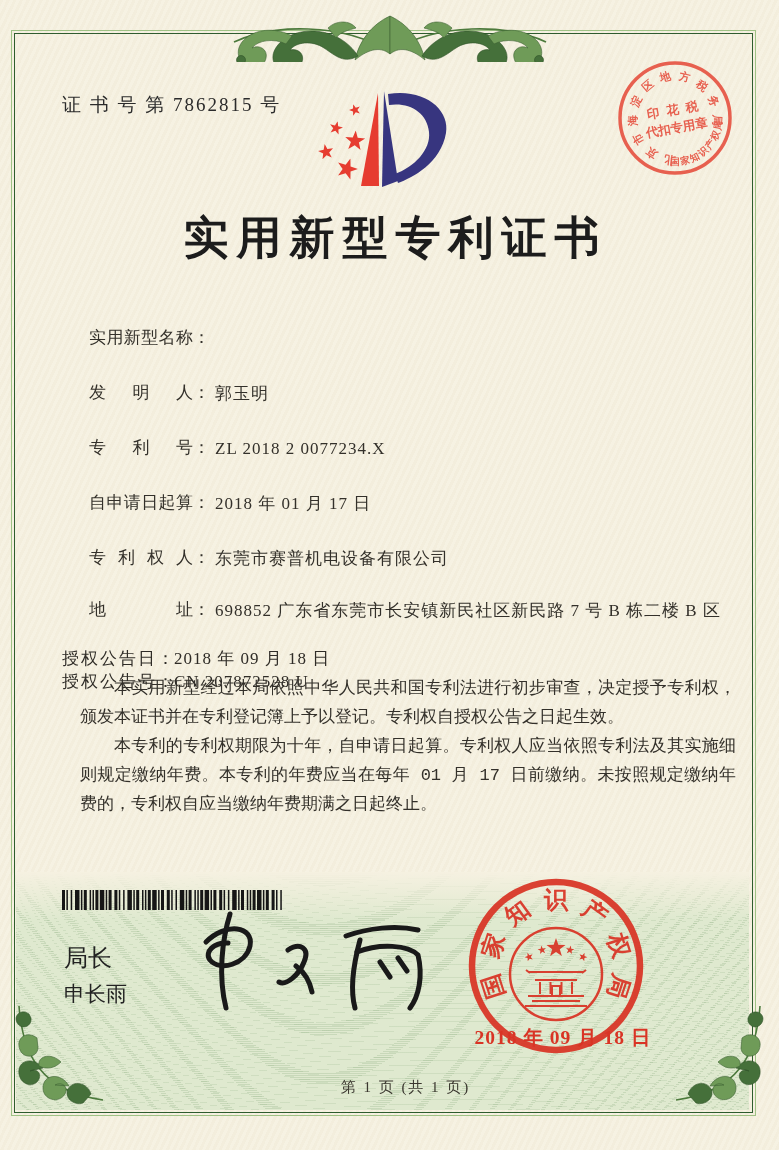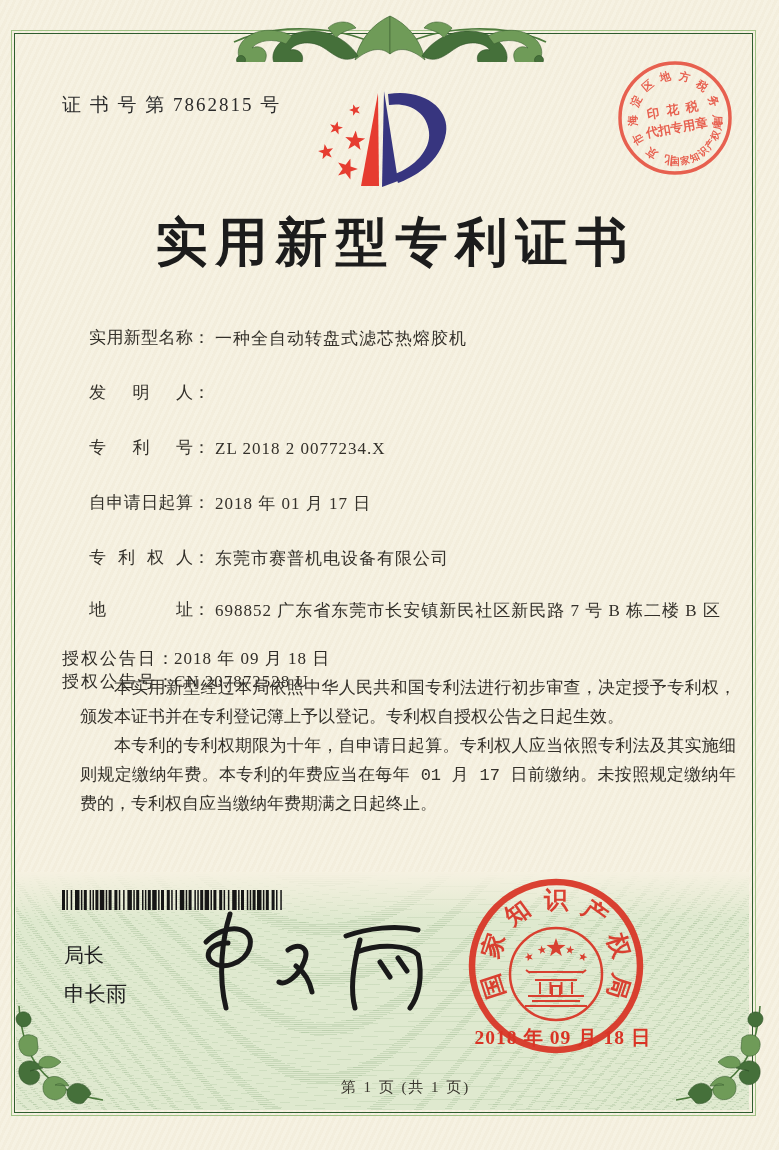--- a/index.html
+++ b/index.html
@@ -28,34 +28,34 @@
     background:linear-gradient(to bottom, var(--paper), rgba(246,241,225,0));}
   
   .frame{
     position:absolute; left:14px; top:33px; width:737px; height:1078px;
     border:1px solid var(--border-green);
     outline:1px solid var(--light-green); outline-offset:2px;
     pointer-events:none;
   }
   .abs{position:absolute;}
   .cert-no{left:62px; top:92px; font-size:19px; letter-spacing:2px; color:#2b2b2b;}
-  .title{left:0; right:0; top:208px; text-align:center; font-size:52px; font-weight:bold;
+  .title{left:0; right:0; top:208px; text-align:center; font-size:45px; font-weight:bold;
     letter-spacing:8px; color:#1c1c1c;margin-left:12px;}
   .row{left:62px; width:660px; font-size:17px; color:#33302a; display:flex; align-items:flex-start;}
   .row .lbl{width:104px; flex:0 0 104px; text-align:justify; text-align-last:justify; letter-spacing:0;margin-left:27px;}
   .row .colon{flex:0 0 22px;}
   .row .val{flex:1 1 auto; max-width:568px; letter-spacing:1px; line-height:26px;}
   .grant-row{left:62px; width:660px; font-size:17px; display:flex;flex-direction:column;}
   .grant-left{display:flex; width:393px;}
   .grant-right{display:flex;align-items:center;}
   .g-lbl{letter-spacing:2px;}
   .paras{left:80px; top:674px; width:656px; font-size:17px; line-height:29px;
     text-align:justify; color:#33302a;font-family:Liberation Mono, monospace;}
   .paras p{margin:0; text-indent:2em;}
-  .sig-title{left:64px; top:942px; font-size:20px; font-family:"Liberation Sans", sans-serif; color:#222;}
+  .sig-title{left:64px; top:942px; font-size:24px; font-family:"Liberation Sans", sans-serif; color:#222;}
   .sig-name{left:64px; top:980px; font-size:21px; font-family:"Liberation Sans", sans-serif; color:#222;}
   .seal-date{left:458px; top:1024px; width:210px; text-align:center; font-size:19.5px;
     font-weight:bold; letter-spacing:1px; color:var(--seal-red);}
   .footer{left:0; right:0; top:1078px; text-align:center; font-size:15px; color:#3a372f; letter-spacing:2px;padding-left:32px;}
   svg{display:block;}
   svg text{font-family:"Liberation Serif", serif;}
   .seal-arc text{fill:var(--seal-red); font-size:24px; font-weight:bold; text-anchor:middle; dominant-baseline:central;}
   .stamp-arc text{fill:var(--stamp-red); font-size:11px; font-weight:bold; text-anchor:middle; dominant-baseline:central;}
   .stamp-arc2 text{fill:var(--stamp-red); font-size:9.5px; font-weight:bold; text-anchor:middle; dominant-baseline:central;}
   .stamp-center text{fill:var(--stamp-red); font-weight:bold; text-anchor:middle;}
@@ -159,25 +159,25 @@
       <text y="-4" font-size="12.5" letter-spacing="2">印 花 税</text>
       <text y="14" font-size="12.5">代扣专用章</text>
     </g>
   </svg>
 
   <div class="abs title">实用新型专利证书</div>
 
   <div class="abs row" style="top:326px">
     <span class="lbl">实用新型名称</span>
       <span class="colon">：</span>
-      <span class="val">一种全自动转盘式滤芯热熔胶机</span>
   </div>
   <div class="abs row" style="top:381px">
     <span class="lbl">发明人</span>
       <span class="colon">：</span>
+      <span class="val">郭玉明</span>
   </div>
   <div class="abs row" style="top:436px">
     <span class="lbl">专利号</span>
       <span class="colon">：</span>
       <span class="val">ZL 2018 2 0077234.X</span>
   </div>
   <div class="abs row" style="top:491px">
     <span class="lbl">自申请日起算</span>
       <span class="colon">：</span>
       <span class="val">2018 年 01 月 17 日</span>

